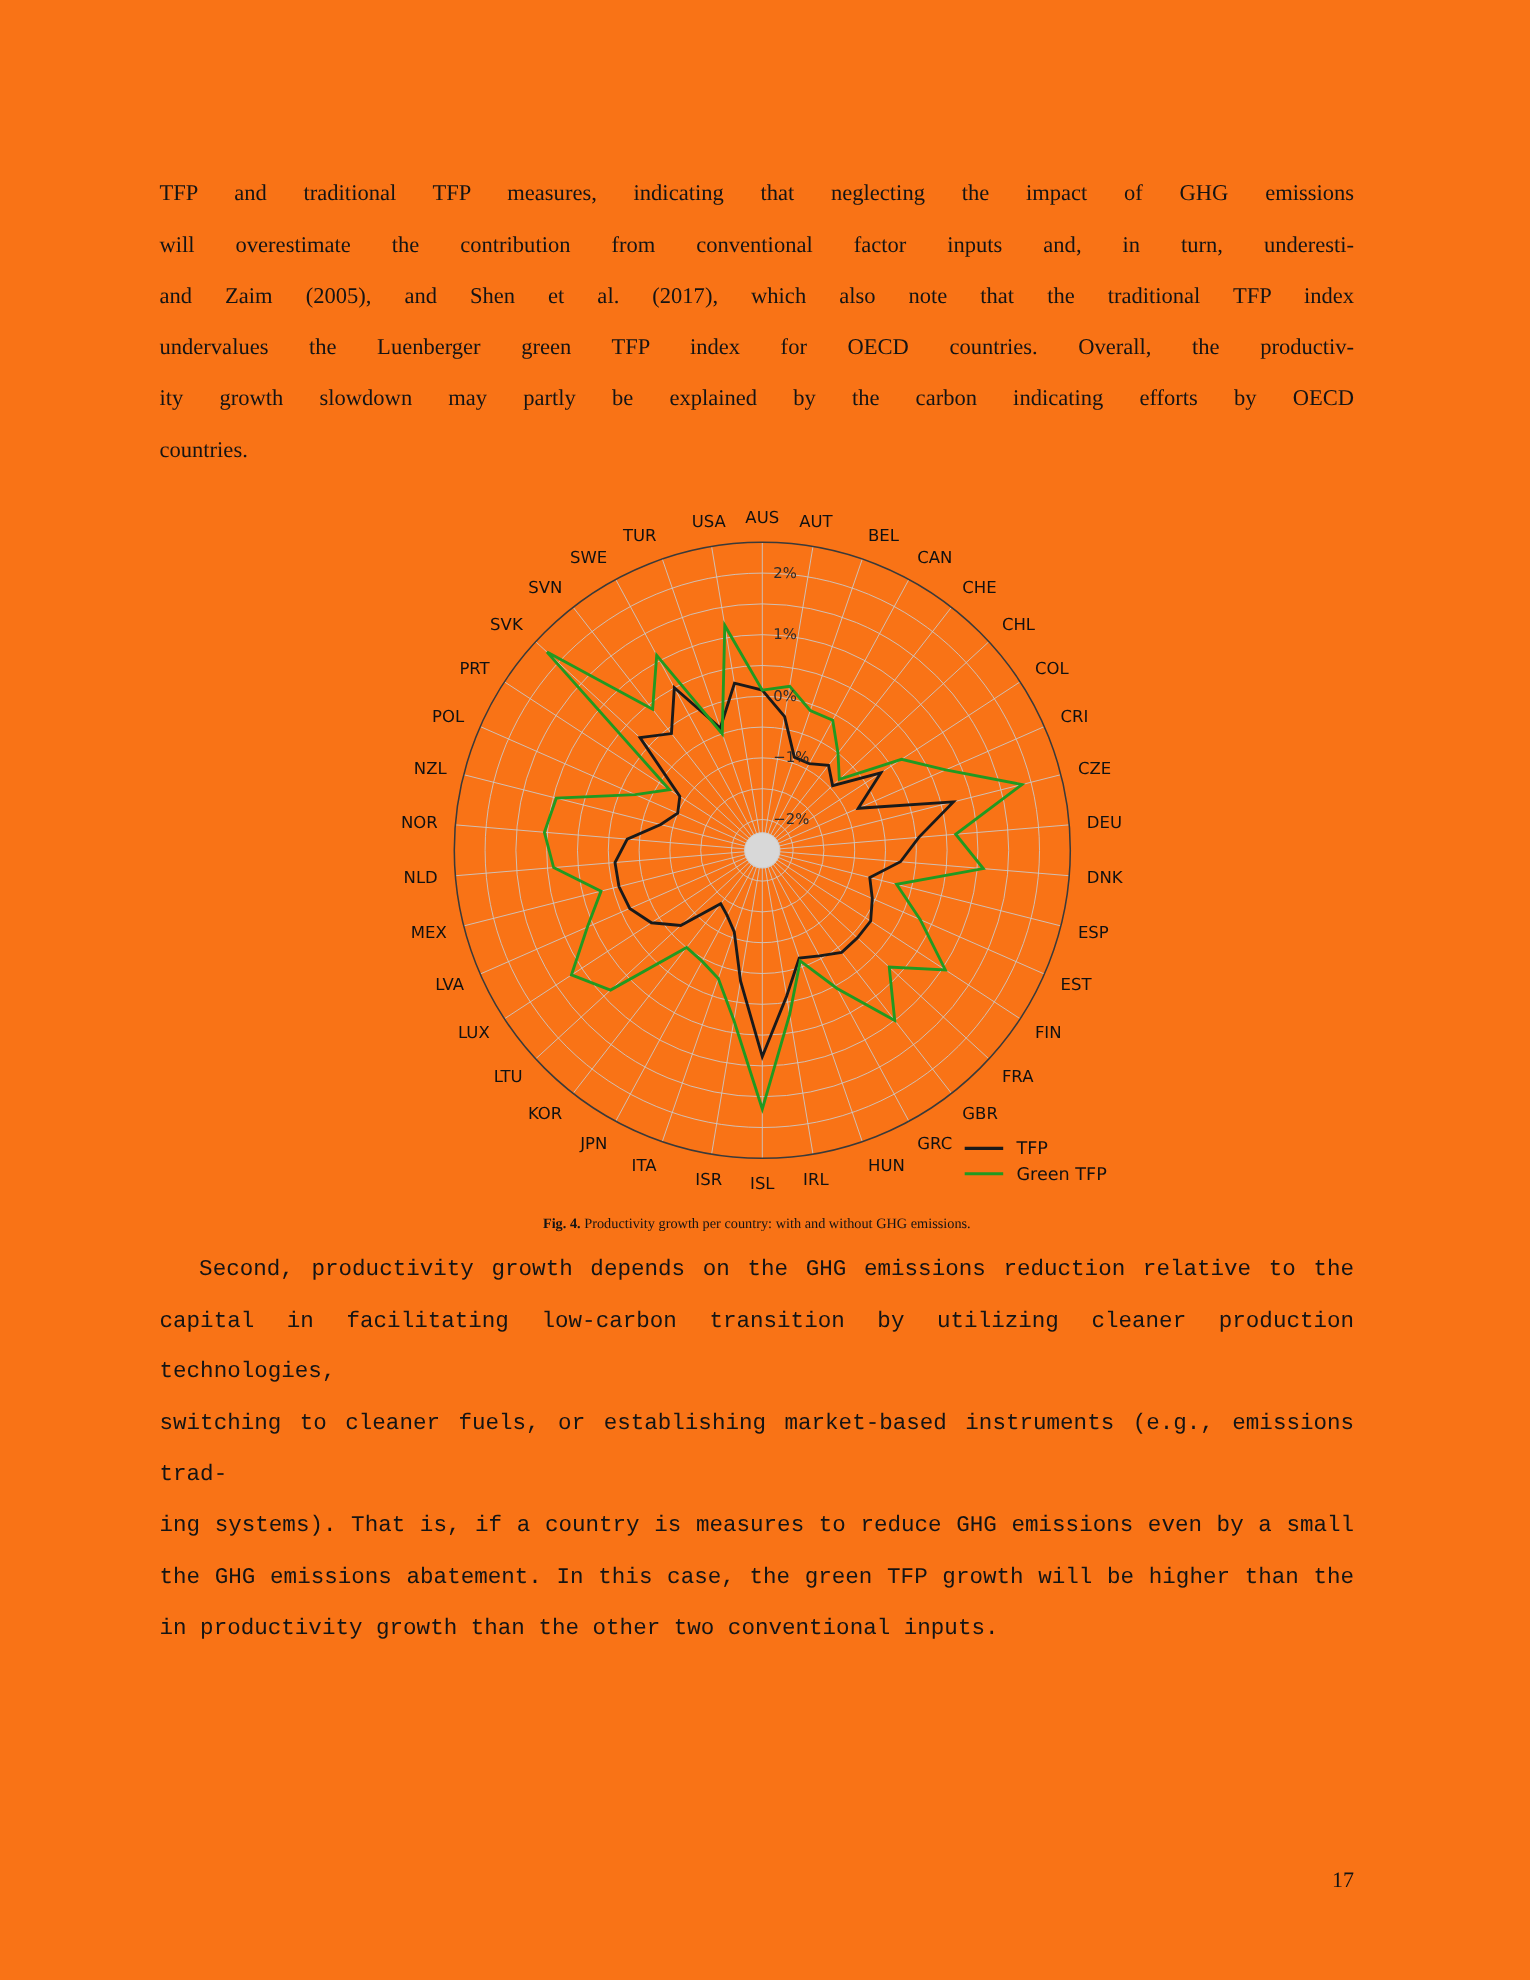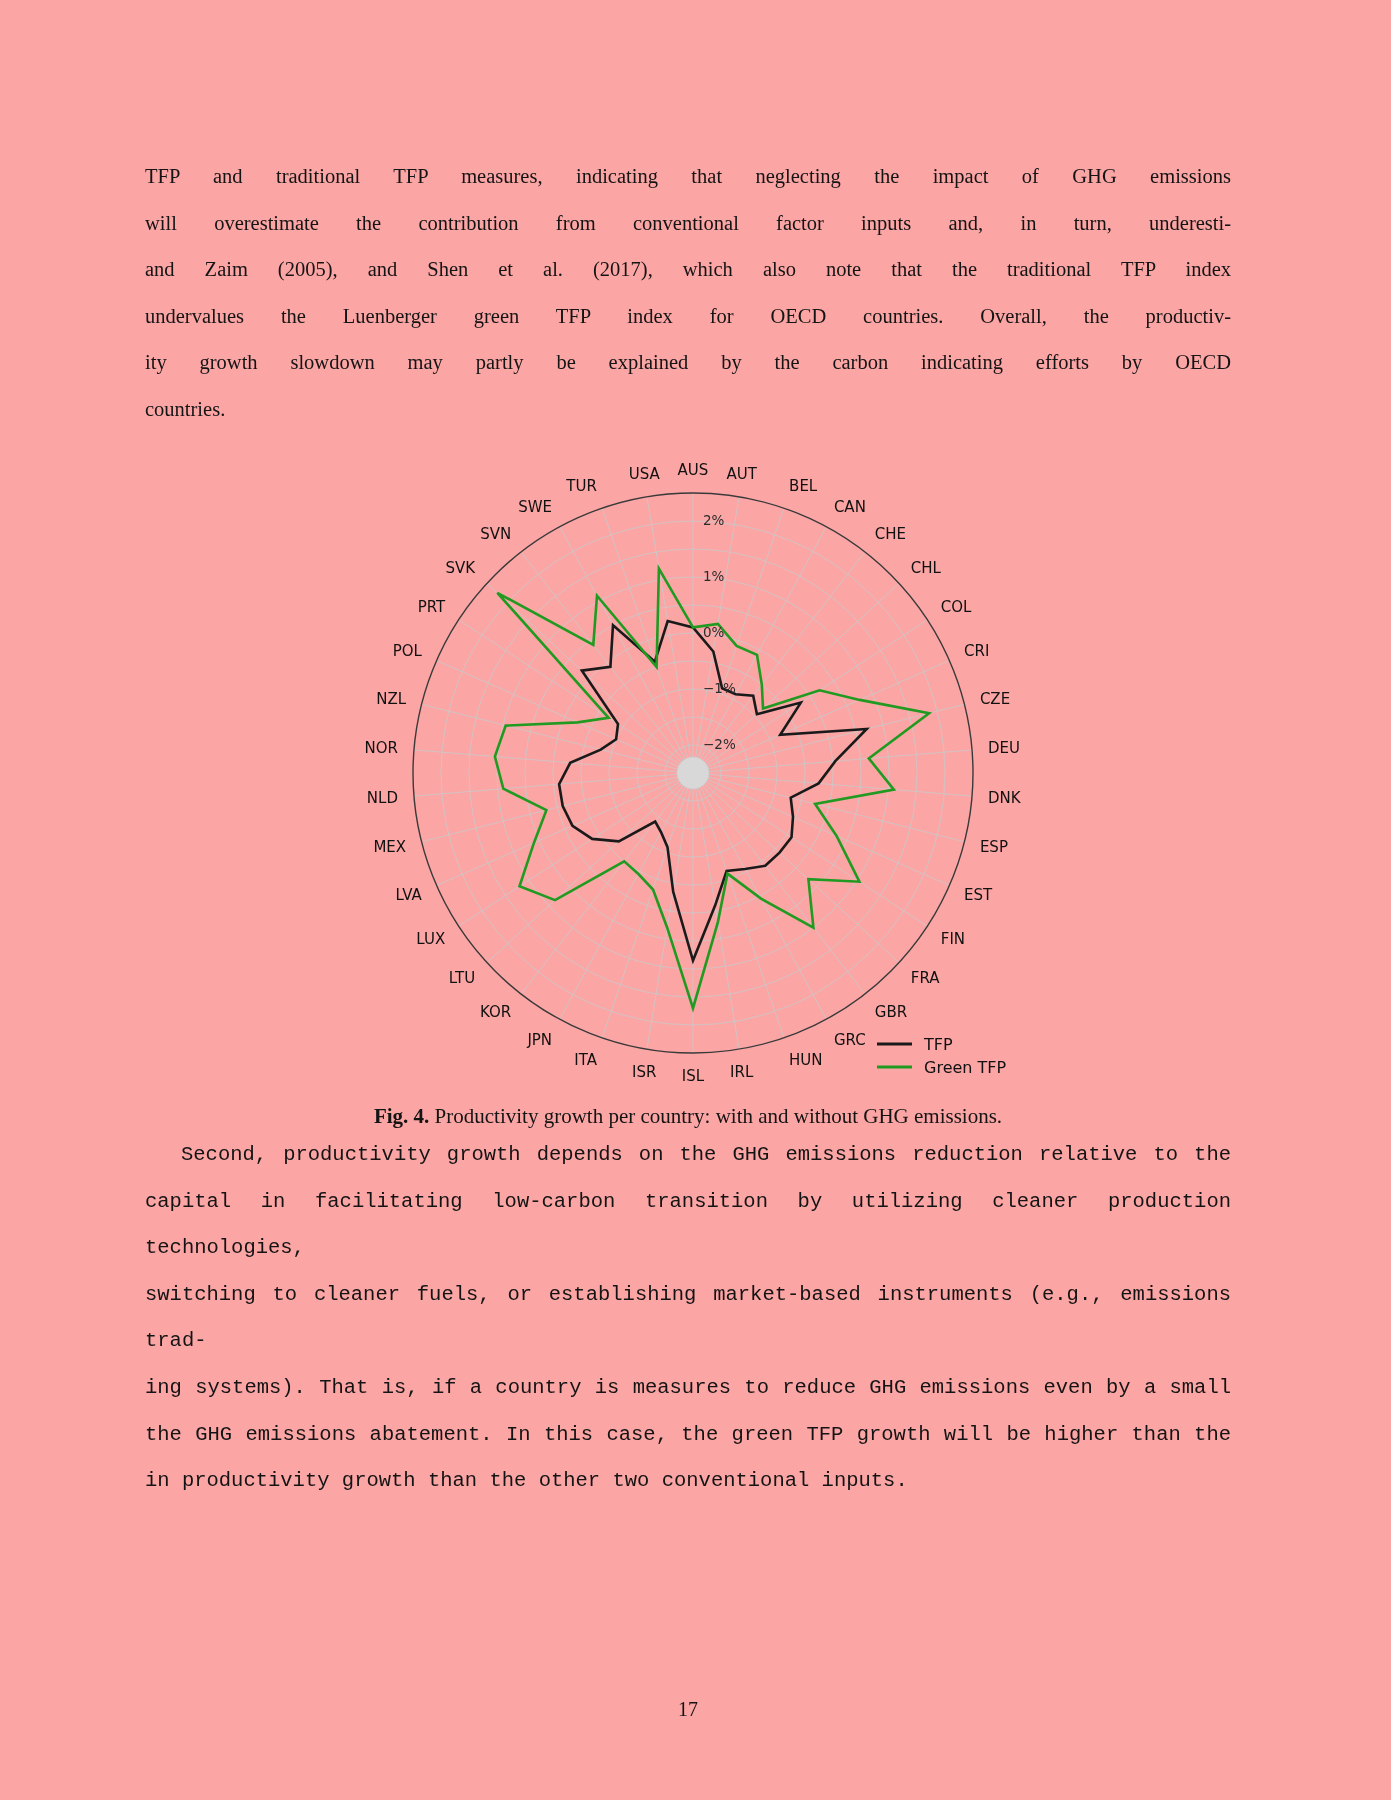--- a/index.html
+++ b/index.html
@@ -1,27 +1,27 @@
 <!DOCTYPE html>
 <html><head>
 <meta charset="utf-8">
 <style>
   html,body { margin:0; padding:0; background:#ffffff; }
   .page {
-    position:relative; width:1391px; height:1800px; background:#fca5a5;
+    position:relative; width:1391px; height:1800px; background:#f97316;
     font-family:"Liberation Serif", serif; color:#141414; overflow:hidden;
   }
   .para { position:absolute; left:145px; width:1086px; font-size:20.5px; line-height:46.6px; }
   .para-line { text-align:justify; text-align-last:justify; white-space:normal; }
   .para-line.last { text-align-last:left; }
   .para-line.indent { text-indent:36px; }
-  .caption { position:absolute; left:145px; width:1086px; top:1104px; text-align:center; font-size:21px; }
+  .caption { position:absolute; left:145px; width:1086px; top:1104px; text-align:center; font-size:13px; }
   .caption b { font-weight:bold; }
   .chartbox { position:absolute; left:345px; top:400px; width:700px; height:700px; }
-  .pagenum { position:absolute; left:145px; width:1086px; top:1698px; text-align:center; font-size:20px; }
+  .pagenum { position:absolute; left:145px; width:1086px; top:1698px; text-align:right; font-size:20px; }
   svg text { font-family:"DejaVu Sans","Liberation Sans",sans-serif; }
 </style>
 </head>
 <body>
 
 <div class="page">
 
   <div class="para" id="para1" style="top:153px;">
       <div class="para-line">TFP and traditional TFP measures, indicating that neglecting the impact of GHG emissions</div>
       <div class="para-line">will overestimate the contribution from conventional factor inputs and, in turn, underesti-</div>

